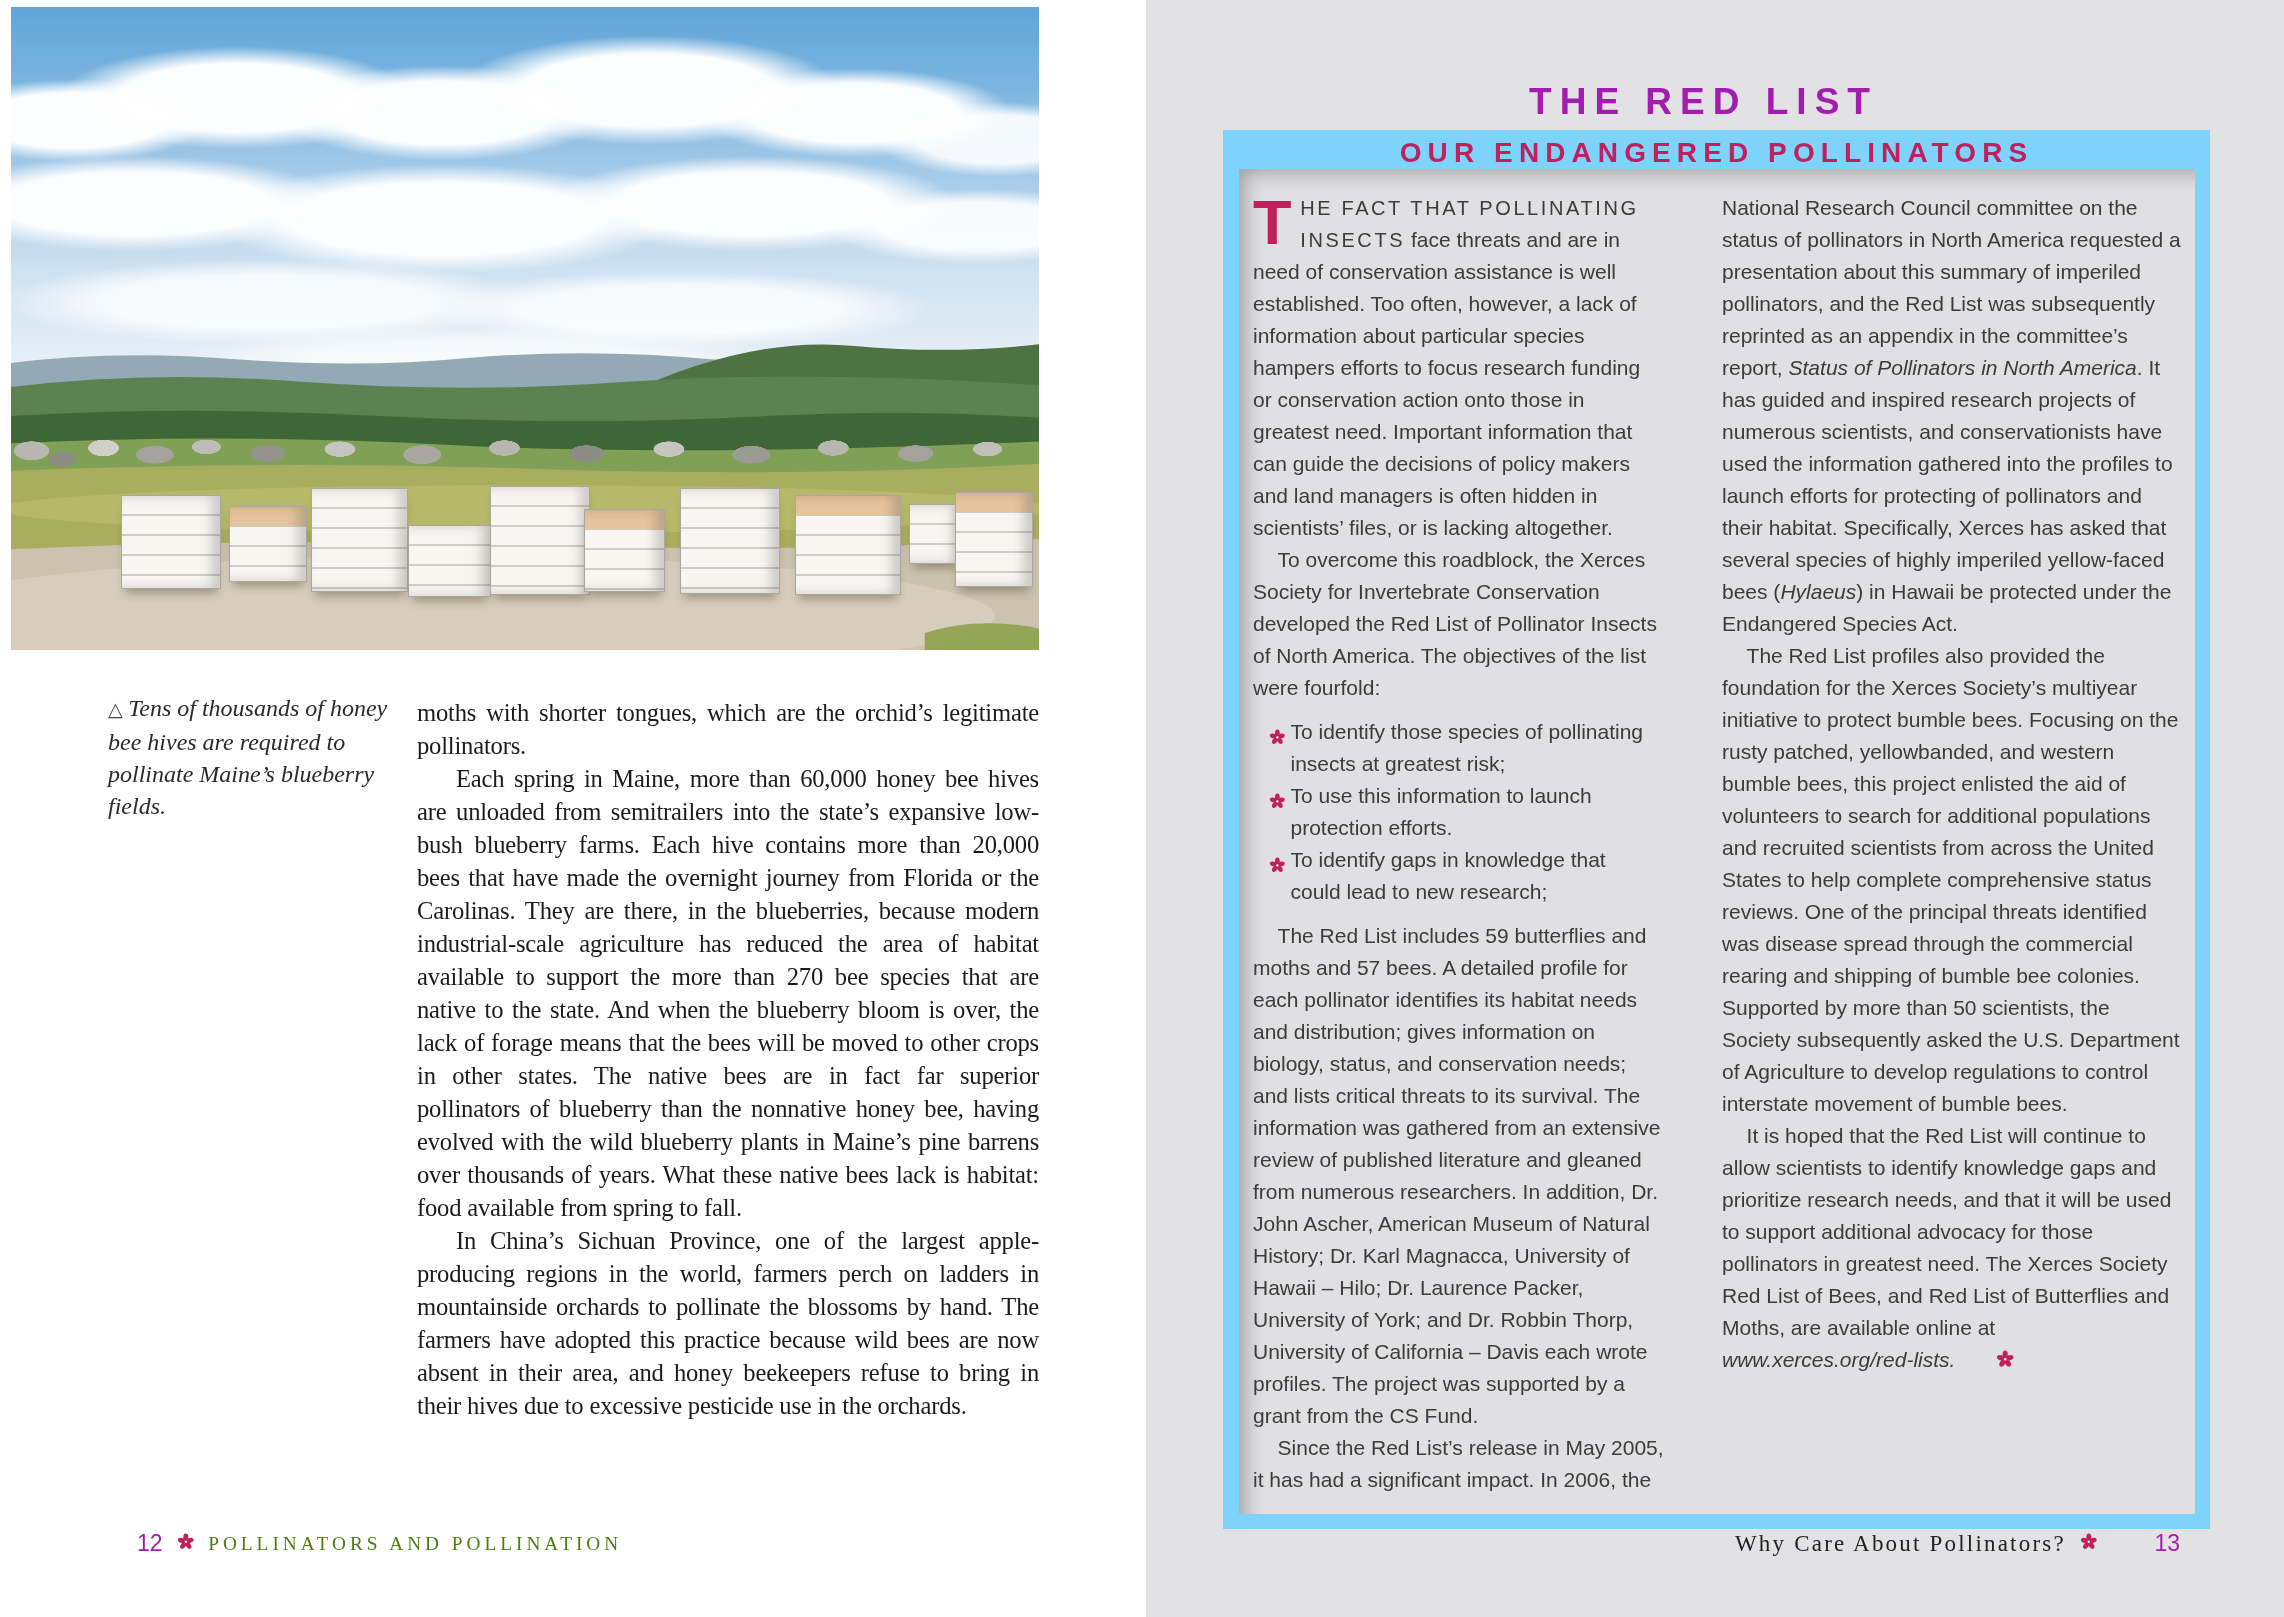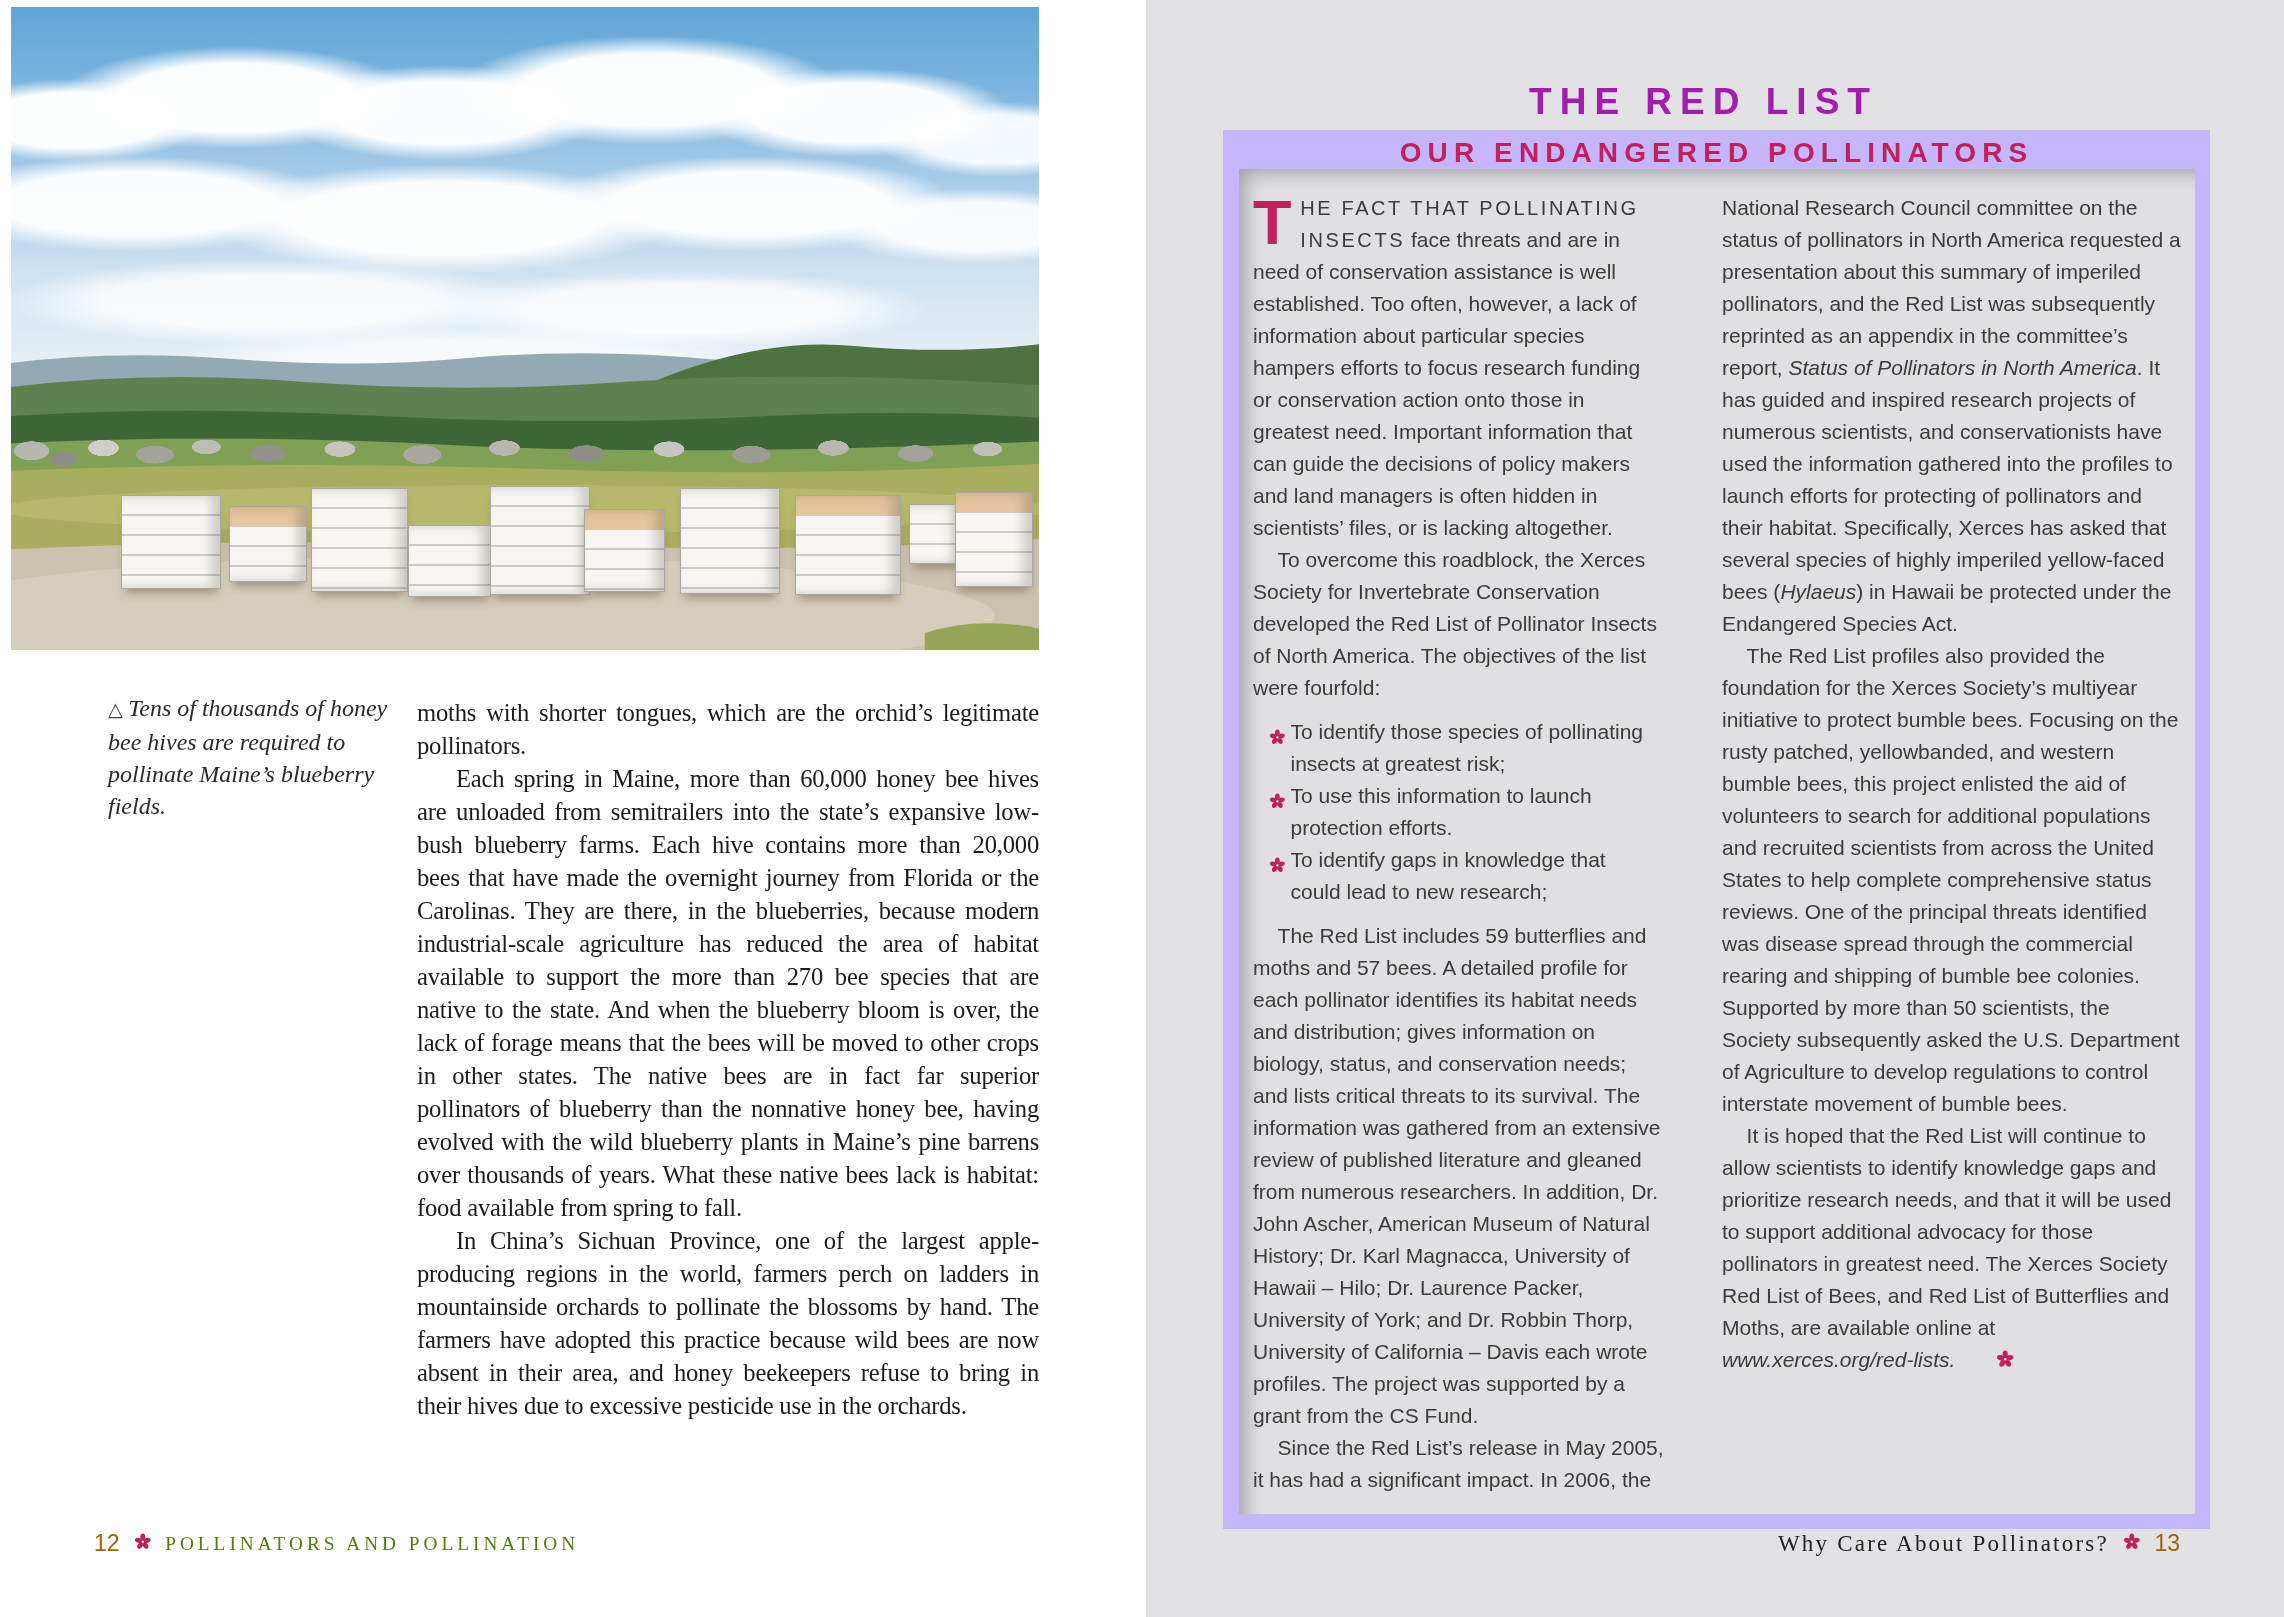--- a/index.html
+++ b/index.html
@@ -48,31 +48,31 @@
         repeating-linear-gradient(180deg,#f7f6f3 0 17.6px,#cfccc6 17.6px 20px);}
   .caption{position:absolute;left:104px;top:692px;width:292px;font-style:italic;
            font-size:24px;line-height:32px;color:#2a2a2a;}
   .tri{font-style:normal;font-family:"DejaVu Sans",sans-serif;font-size:19.3px;color:#444;padding-right:5.3px;}
   .body{position:absolute;left:413px;top:696px;width:622px;font-size:24.6px;line-height:33px;
         letter-spacing:-0.2px;color:#1b1b1b;text-align:justify;}
   .body p{margin:0;}
   .body p.ind{text-indent:39px;}
   .pagefoot{position:absolute;top:1530px;display:flex;align-items:center;color:#222;}
   #foot-left{left:90px;}
-  .pgnum{font-family:"Liberation Sans",sans-serif;font-size:23px;color:#a16207;}
+  .pgnum{font-family:"Liberation Sans",sans-serif;font-size:23px;color:#a21caf;margin-left:43px;}
   .footlabel{font-size:19.3px;letter-spacing:4px;color:#4d7c0f;}
   .footlabel-right{font-size:23px;letter-spacing:2.2px;color:#222;}
   .flower{display:inline-block;vertical-align:middle;color:#c0205c;}
   .pagefoot .flower{margin:0 14px;}
   
   #page-right{position:absolute;left:1146px;top:0;width:1138px;height:1617px;background:#e2e1e4;}
   .rp-title{position:absolute;left:64px;top:81px;width:987px;text-align:center;
             font-family:"Liberation Sans",sans-serif;font-weight:800;font-size:37px;
             letter-spacing:8px;color:#a21caf;}
-  .frame{position:absolute;left:77px;top:130px;width:987px;height:1399px;background:#c4b5fd;}
+  .frame{position:absolute;left:77px;top:130px;width:987px;height:1399px;background:#7dd3fc;}
   .rp-subtitle{position:absolute;left:0;top:7px;width:100%;text-align:center;
             font-family:"Liberation Sans",sans-serif;font-weight:700;font-size:28px;
             letter-spacing:6.1px;color:#c0205c;}
   .panel{position:absolute;left:16px;top:39px;width:956px;height:1345px;background:#e0dfe2;
          box-shadow:inset 16px 14px 19.3px -10.5px rgba(40,40,45,.35);}
   .cols{display:flex;padding:23px 12.3px 0 14px;}
   .col{font-family:"Liberation Sans",sans-serif;font-size:21px;line-height:32px;color:#3b3b3b;}
   .col1{width:411px;margin-right:58px;}
   .col2{flex:1;}
   .col p{margin:0;}

